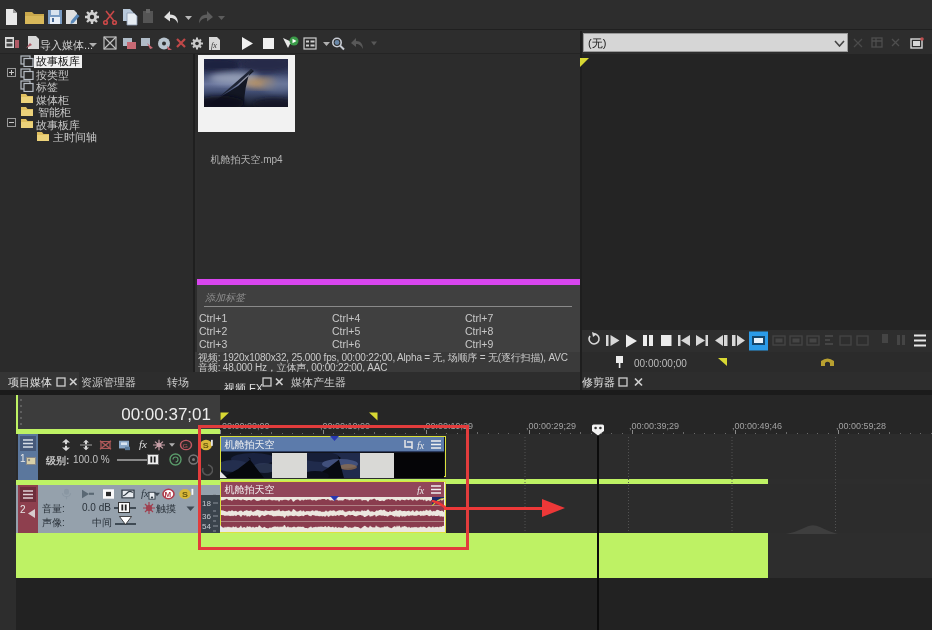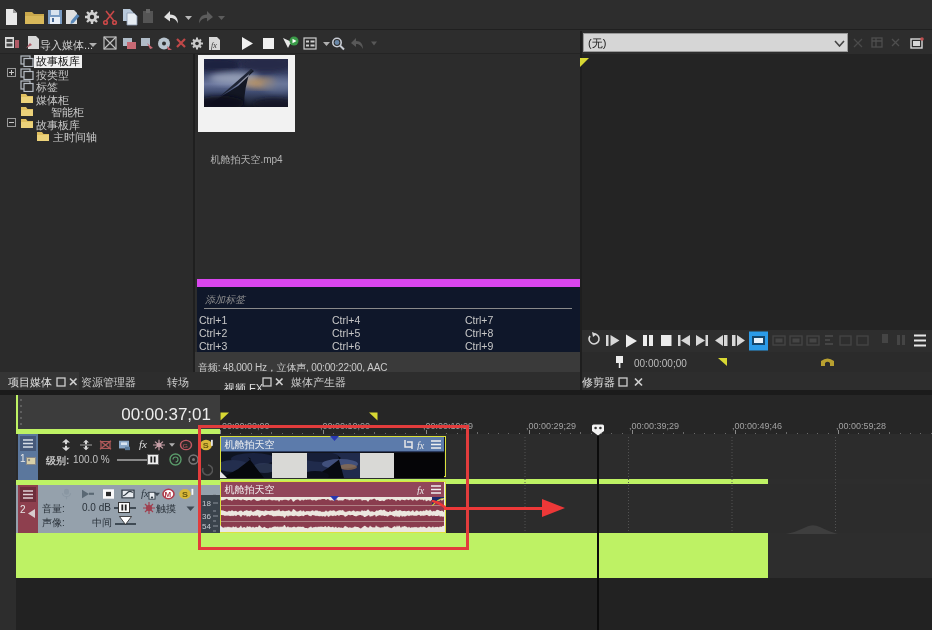--- a/index.html
+++ b/index.html
@@ -165,21 +165,21 @@
       </svg>
     <svg class="abs" style="left:36px;top:75.5px;" width="14" height="12">
         <path d="M1 2h5l1.5 2H13v7H1z" fill="#e0c060"></path>
         <path d="M1 5h12v6H1z" fill="#ecd27a"></path>
       </svg>
 
     <div class="abs" style="left:34px;top:1px;background:#f0f0f0;color:#111;font-size:11px;padding:0 2px;line-height:13px;">故事板库</div>
     <div class="txt abs" style="left:36px;top:13.5px;">按类型</div>
     <div class="txt abs" style="left:36px;top:26px;">标签</div>
     <div class="txt abs" style="left:36px;top:38.5px;">媒体柜</div>
-    <div class="txt abs" style="left:51px;top:51px;">智能柜</div>
+    <div class="txt abs" style="left:38px;top:51px;">智能柜</div>
     <div class="txt abs" style="left:36px;top:63.5px;">故事板库</div>
     <div class="txt abs" style="left:53px;top:76px;">主时间轴</div>
   </div>
   <div class="abs" id="mediapanel" style="left:197px;top:54px;width:383px;height:224px;background:#2c2c2c;">
 
     <div class="abs" style="left:1px;top:0.5px;width:97px;height:77px;background:#f2f2f2;">
       <div class="abs" style="left:6px;top:4.5px;width:84px;height:48px;overflow:hidden;">
         <svg width="84" height="48" viewBox="0 0 84 48">
           <defs>
             <linearGradient id="sky1" x1="0" y1="0" x2="0" y2="1">
@@ -204,34 +204,35 @@
           <ellipse cx="74" cy="26" rx="16" ry="7" fill="#6a7898" opacity="0.6" filter="url(#bl2)"></ellipse>
           <path d="M47 10 L50 12 L34 27 L10 42 L2 48 L40 48 Q40 28 47 10 Z" fill="#131724"></path>
           <path d="M47 10 L49 11.5 L33 26 L14 39 Z" fill="#1f2536"></path>
           <ellipse cx="16" cy="44" rx="24" ry="7" fill="#0d111d" opacity="0.9" filter="url(#bl1)"></ellipse>
           <ellipse cx="70" cy="45" rx="20" ry="6" fill="#141827" opacity="0.8" filter="url(#bl1)"></ellipse>
         </svg>
       </div>
       <div class="abs" style="left:0;top:58px;width:97px;text-align:center;color:#b4b4b4;font-size:10px;margin-top:40px;">机舱拍天空.mp4</div>
     </div>
   </div>
-  <div class="abs" id="tagpanel" style="left:197px;top:279px;width:383px;height:73px;background:#0f172a;border-top:8px solid #d946ef;">
+  <div class="abs" id="tagpanel" style="left:197px;top:279px;width:383px;height:73px;background:#404040;border-top:6px solid #d946ef;">
     <div class="abs" style="left:8px;top:6px;color:#8e8e8e;font-size:10px;font-style:italic;">添加标签</div>
     <div class="abs" style="left:7px;top:21px;width:368px;height:1px;background:#8a8a8a;"></div>
     <div class="ct abs" style="left:2px;top:27px;">Ctrl+1</div>
     <div class="ct abs" style="left:2px;top:40px;">Ctrl+2</div>
     <div class="ct abs" style="left:2px;top:53px;">Ctrl+3</div>
     <div class="ct abs" style="left:135px;top:27px;">Ctrl+4</div>
     <div class="ct abs" style="left:135px;top:40px;">Ctrl+5</div>
     <div class="ct abs" style="left:135px;top:53px;">Ctrl+6</div>
     <div class="ct abs" style="left:268px;top:27px;">Ctrl+7</div>
     <div class="ct abs" style="left:268px;top:40px;">Ctrl+8</div>
     <div class="ct abs" style="left:268px;top:53px;">Ctrl+9</div>
   </div>
   <div class="abs" id="infobar" style="left:195px;top:352px;width:385px;height:20px;background:#3a3a3a;color:#cacaca;font-size:10px;line-height:10px;letter-spacing:-0.18px;">
+    <div class="abs" style="left:3px;top:1px;white-space:nowrap;">视频: 1920x1080x32, 25.000 fps, 00:00:22;00, Alpha = 无, 场顺序 = 无(逐行扫描), AVC</div>
     <div class="abs" style="left:3px;top:11px;white-space:nowrap;">音频: 48,000 Hz，立体声, 00:00:22;00, AAC</div>
   </div>
   <div class="abs" id="lefttabs" style="left:0;top:372px;width:580px;height:18px;background:#2d2d2d;">
     <div class="abs" style="left:0;top:0;width:79px;height:18px;background:#353535;"></div>
     <div class="txt abs" style="left:8px;top:3px;color:#e0e0e0;">项目媒体</div>
     <svg class="abs" style="left:56px;top:5px;" width="22" height="10">
         <rect x="1" y="1" width="8" height="8" fill="none" stroke="#cfcfcf" stroke-width="1.3"></rect>
         <path d="M14 1.5l6.5 6.5M20.5 1.5L14 8" stroke="#cfcfcf" stroke-width="1.7"></path>
       </svg>
     <div class="txt abs" style="left:81px;top:3px;">资源管理器</div>

